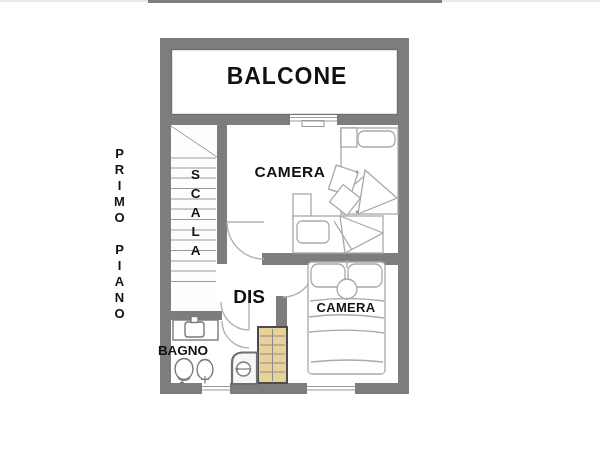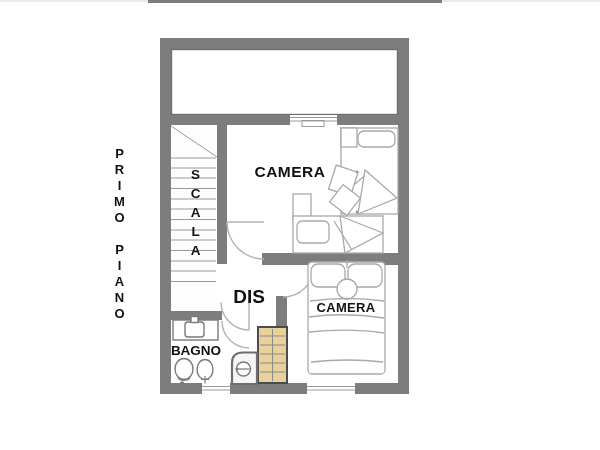--- a/index.html
+++ b/index.html
@@ -14,21 +14,21 @@
   .fixl{stroke:var(--fixture);stroke-width:1.2;fill:none;}
   .step{stroke:var(--stair);stroke-width:1;fill:none;}
   .arc{stroke:var(--doorarc);stroke-width:1.4;fill:none;}
   .winl{stroke:var(--stair);stroke-width:1;fill:none;}
   .lbl{position:absolute;color:var(--ink);font-weight:bold;text-align:center;
        white-space:pre;user-select:none;}
   .lbl.balcone{left:213px;top:63px;width:148px;font-size:23px;letter-spacing:1px;}
   .lbl.cam1{left:250px;top:163px;width:80px;font-size:15.5px;letter-spacing:.5px;}
   .lbl.cam2{left:314px;top:300px;width:64px;font-size:13px;letter-spacing:.3px;}
   .lbl.dis{left:231px;top:286px;width:36px;font-size:19px;}
-  .lbl.bagno{left:168px;top:343px;width:56px;font-size:13.5px;}
+  .lbl.bagno{left:155px;top:343px;width:56px;font-size:13.5px;}
   .vert{writing-mode:vertical-lr;text-orientation:upright;}
   .lbl.scala{left:188px;top:167px;font-size:13.5px;letter-spacing:4px;}
   .lbl.primo{left:112px;top:146px;font-size:13px;letter-spacing:1px;}
   .topline{position:absolute;left:148px;top:0;width:294px;height:2.5px;background:var(--wall);}
   .topline-faint{position:absolute;left:0;top:0;width:600px;height:1.5px;background:#eaeaea;}
 </style>
 </head>
 <body>
 
 <div class="stage">
@@ -132,19 +132,20 @@
     </g>
     <g>
       <path d="M232,384 L232,363 Q232,352.5 243,352.5 L257,352.5 L257,384 Z" fill="#f6f6f6" stroke="#6e6e6e" stroke-width="2.2"></path>
       <circle class="fix" cx="243.5" cy="369" r="7"></circle>
       <path class="fixl" d="M236.5,369 H251"></path>
       <circle cx="237" cy="369" r="1.6" fill="#7a7a7a"></circle>
     </g>
   </svg>
 
   <div class="lbl primo vert">PRIMO PIANO</div>
+  <div class="lbl balcone">BALCONE</div>
   <div class="lbl scala vert">SCALA</div>
   <div class="lbl cam1">CAMERA</div>
   <div class="lbl cam2">CAMERA</div>
   <div class="lbl dis">DIS</div>
   <div class="lbl bagno">BAGNO</div>
 
 </div>
 
 </body></html>

